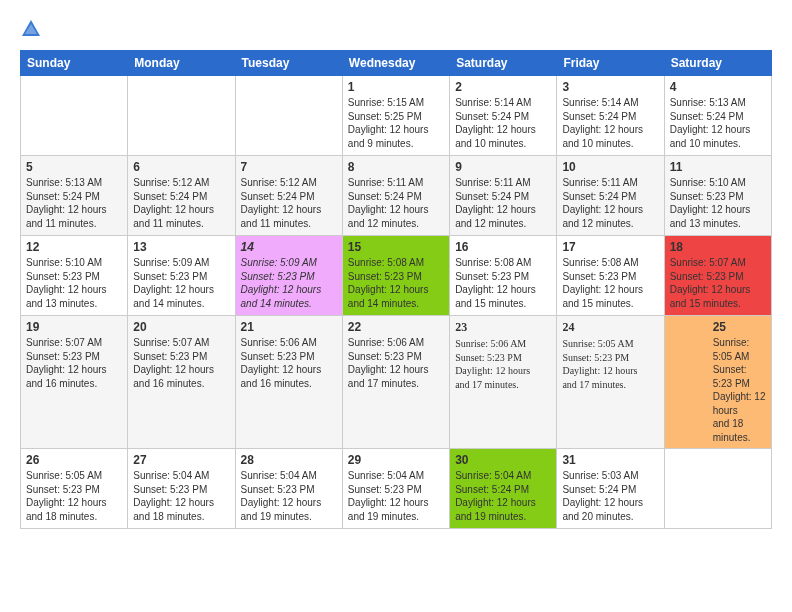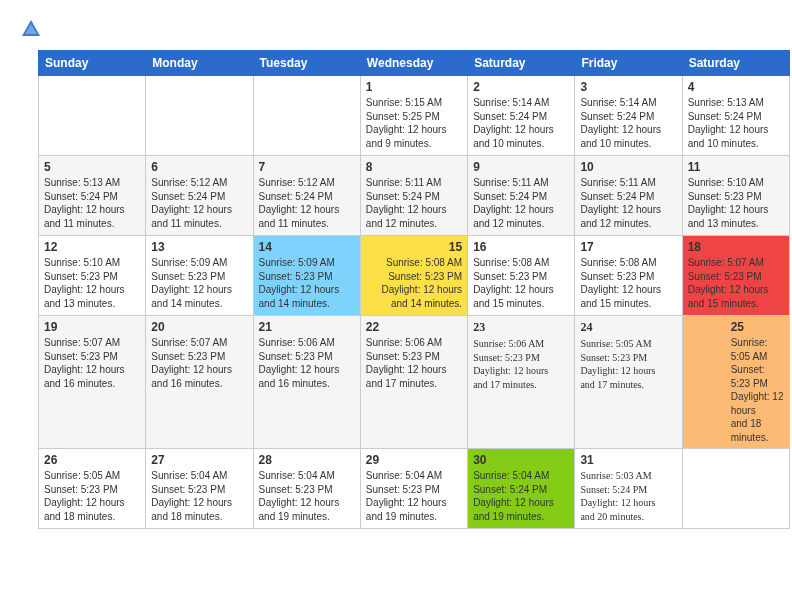--- a/index.html
+++ b/index.html
@@ -47,21 +47,20 @@
       line-height: 1.1;
     }
     .location {
       font-size: 14px;
       color: #555;
     }
     .calendar {
       width: 100%;
       border-collapse: collapse;
       border: 1px solid #ccc;
-      margin-left: 18px;
     }
     .calendar th {
       background: #2a6bcc;
       color: #fff;
       font-size: 12px;
       font-weight: bold;
       padding: 5px 6px;
       text-align: left;
       border: 1px solid #2a6bcc;
     }
@@ -223,28 +222,28 @@
 Daylight: 12 hours
 and 13 minutes.</div>
           </td>
           <td style="background: rgb(255, 255, 255);">
             <span class="day-num">13</span>
             <div class="day-info" style="white-space: pre-line;">Sunrise: 5:09 AM
 Sunset: 5:23 PM
 Daylight: 12 hours
 and 14 minutes.</div>
           </td>
-          <td style="background: #7dd3fc;">
+          <td style="background: #f0abfc; font-style: italic;">
             <span class="day-num">14</span>
             <div class="day-info" style="white-space: pre-line;">Sunrise: 5:09 AM
 Sunset: 5:23 PM
 Daylight: 12 hours
 and 14 minutes.</div>
           </td>
-          <td style="background: #fde047; text-align: right;">
+          <td style="background: #84cc16;">
             <span class="day-num">15</span>
             <div class="day-info" style="white-space: pre-line;">Sunrise: 5:08 AM
 Sunset: 5:23 PM
 Daylight: 12 hours
 and 14 minutes.</div>
           </td>
           <td style="background: rgb(255, 255, 255);">
             <span class="day-num">16</span>
             <div class="day-info" style="white-space: pre-line;">Sunrise: 5:08 AM
 Sunset: 5:23 PM
@@ -348,21 +347,21 @@
           </td>
           <td style="background: #84cc16;">
             <span class="day-num">30</span>
             <div class="day-info" style="white-space: pre-line;">Sunrise: 5:04 AM
 Sunset: 5:24 PM
 Daylight: 12 hours
 and 19 minutes.</div>
           </td>
           <td style="background: rgb(255, 255, 255);">
             <span class="day-num">31</span>
-            <div class="day-info" style="white-space: pre-line; font-family: Liberation Serif, serif;">Sunrise: 5:03 AM
+            <div class="day-info" style="white-space: pre-line;">Sunrise: 5:03 AM
 Sunset: 5:24 PM
 Daylight: 12 hours
 and 20 minutes.</div>
           </td>
           <td class="empty-cell"></td>
         </tr>
       </tbody>
   </table>
 </div>
 

